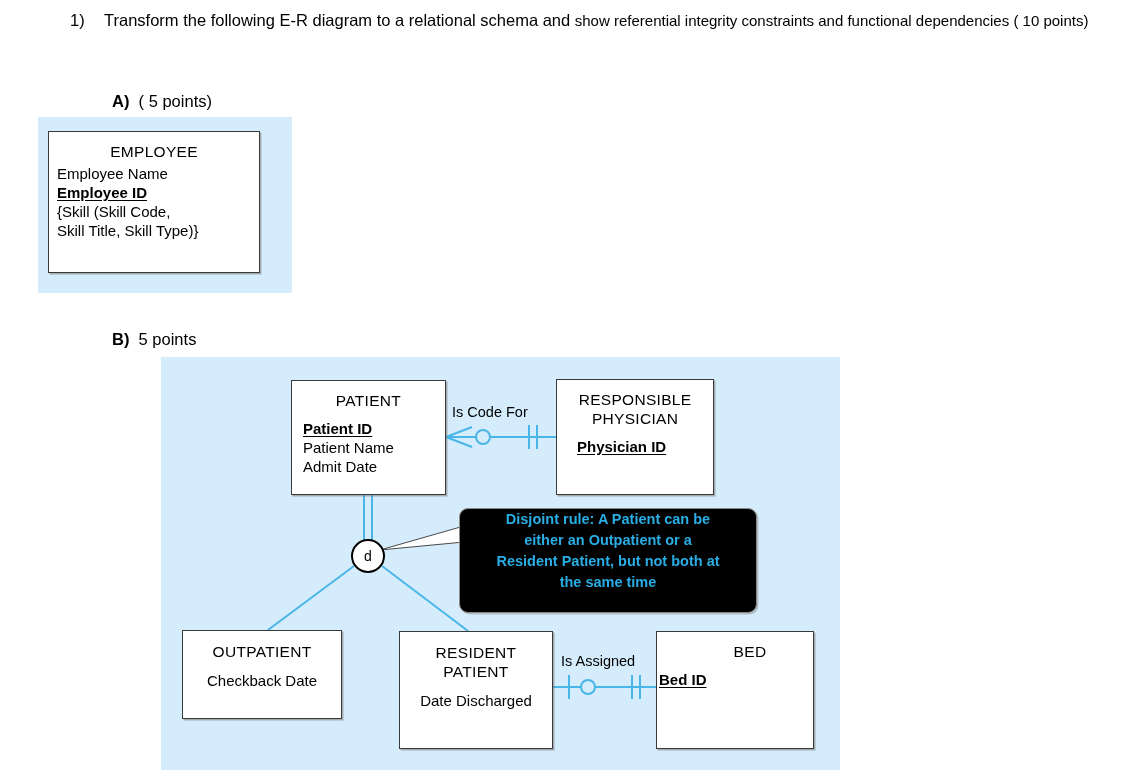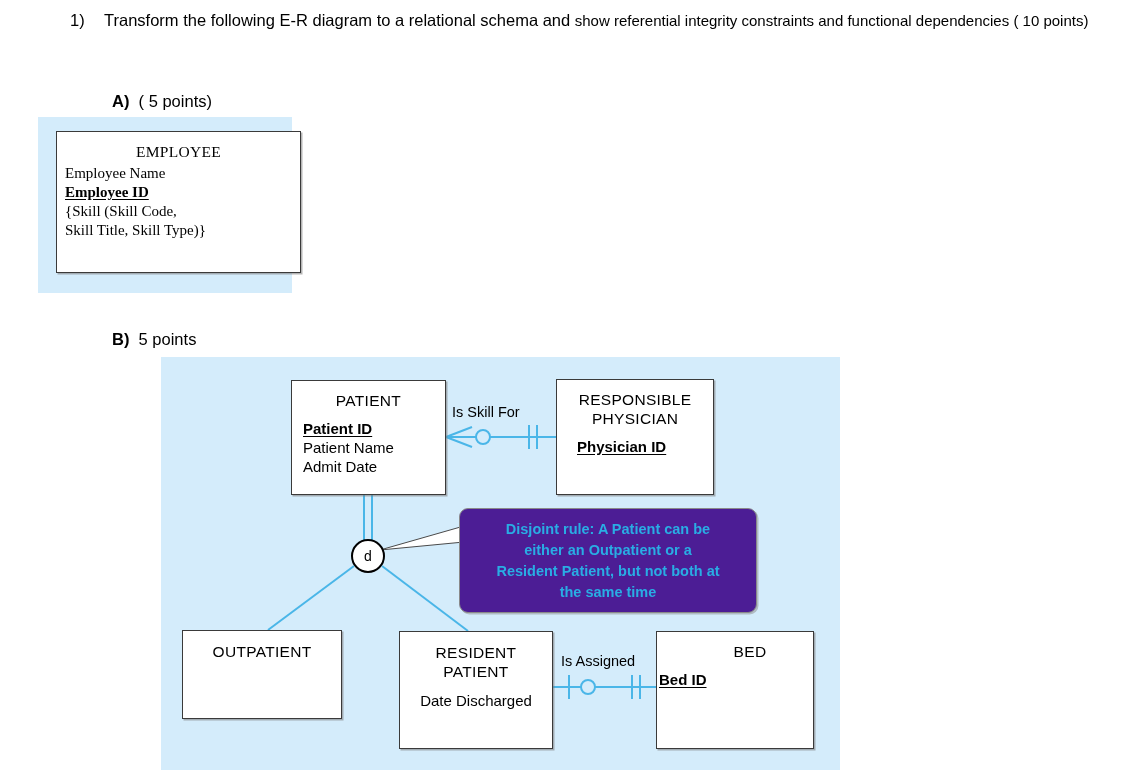--- a/index.html
+++ b/index.html
@@ -98,25 +98,24 @@
     white-space: nowrap;
   }
   .entity .attr.pk {
     font-weight: bold;
     text-decoration: underline;
     text-underline-offset: 2px;
   }
 
   
   #entity-employee {
-    left: 56px;
+    left: 48px;
     top: 131px;
-    width: 245px;
+    width: 212px;
     height: 142px;
-    font-family: Liberation Serif, serif;
   }
   #entity-employee .ent-title { padding-top: 10px; }
   #entity-employee .attrs { padding-left: 8px; padding-top: 3px; }
 
   
   #entity-patient {
     left: 291px;
     top: 380px;
     width: 155px;
     height: 115px;
@@ -208,28 +207,27 @@
     font-weight: normal;
   }
 
   
   #callout-disjoint {
     position: absolute;
     left: 459px;
     top: 508px;
     width: 298px;
     height: 105px;
-    background: #4c1d95;
+    background: #000000;
     border: 1px solid #8a8a8a;
     border-radius: 9px;
     box-shadow: 1.5px 1.5px 0 0 rgba(140,140,140,0.5);
     box-sizing: border-box;
     z-index: 7;
     display: flex;
-    align-items: center;
     justify-content: center;
   }
   #callout-disjoint .callout-text {
     color: #29ade4;
     font-weight: bold;
     font-size: 14.5px;
     line-height: 21px;
     text-align: center;
     padding: 0 12px;
   }
@@ -321,38 +319,41 @@
 <div class="entity" id="entity-physician">
   <div class="ent-title">RESPONSIBLE</div>
   <div class="ent-title" style="padding-top:0">PHYSICIAN</div>
   <div class="attrs">
     <div class="attr pk">Physician ID</div>
   </div>
 </div>
 
 <div class="entity" id="entity-outpatient">
   <div class="ent-title">OUTPATIENT</div>
+  <div class="attrs">
+    <div class="attr">Checkback Date</div>
+  </div>
 </div>
 
 <div class="entity" id="entity-resident">
   <div class="ent-title">RESIDENT</div>
   <div class="ent-title" style="padding-top:0">PATIENT</div>
   <div class="attrs">
     <div class="attr">Date Discharged</div>
   </div>
 </div>
 
 <div class="entity" id="entity-bed">
   <div class="ent-title">BED</div>
   <div class="attrs">
     <div class="attr pk">Bed ID</div>
   </div>
 </div>
 
-<div class="rel-label" id="label-is-cared-for">Is Skill For</div>
+<div class="rel-label" id="label-is-cared-for">Is Code For</div>
 <div class="rel-label" id="label-is-assigned">Is Assigned</div>
 
 <div id="disjoint-circle">
   <span class="d-letter">d</span>
 </div>
 
 <div id="callout-disjoint">
   <div class="callout-text">
     <span>Disjoint rule: A Patient can be</span><br>
     <span>either an Outpatient or a</span><br>

